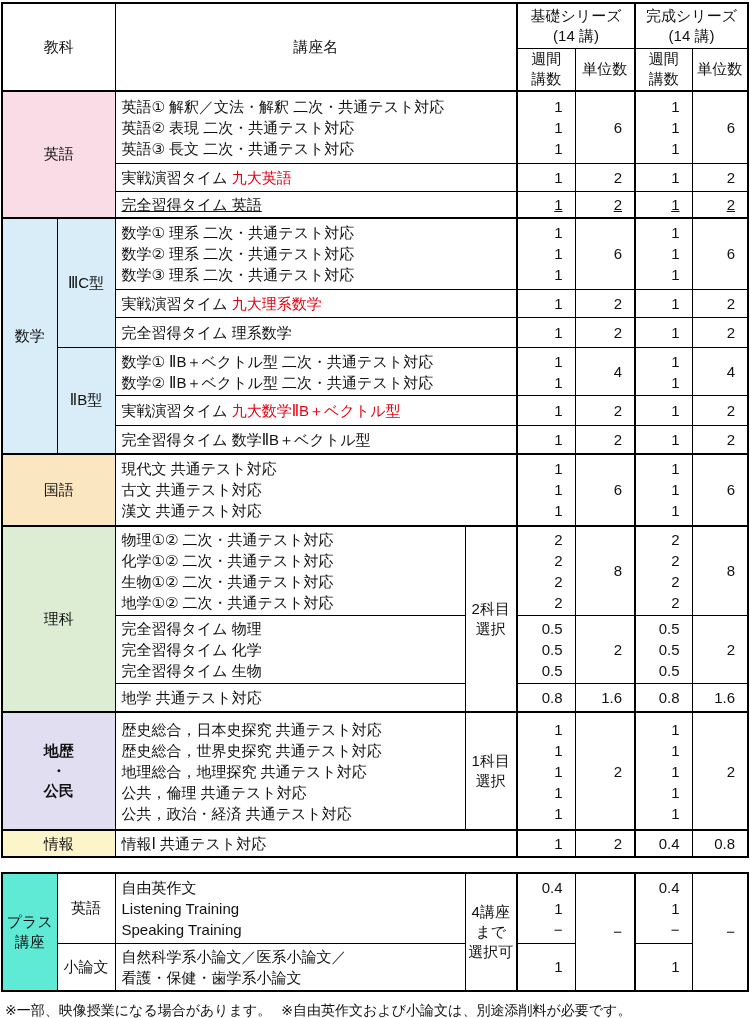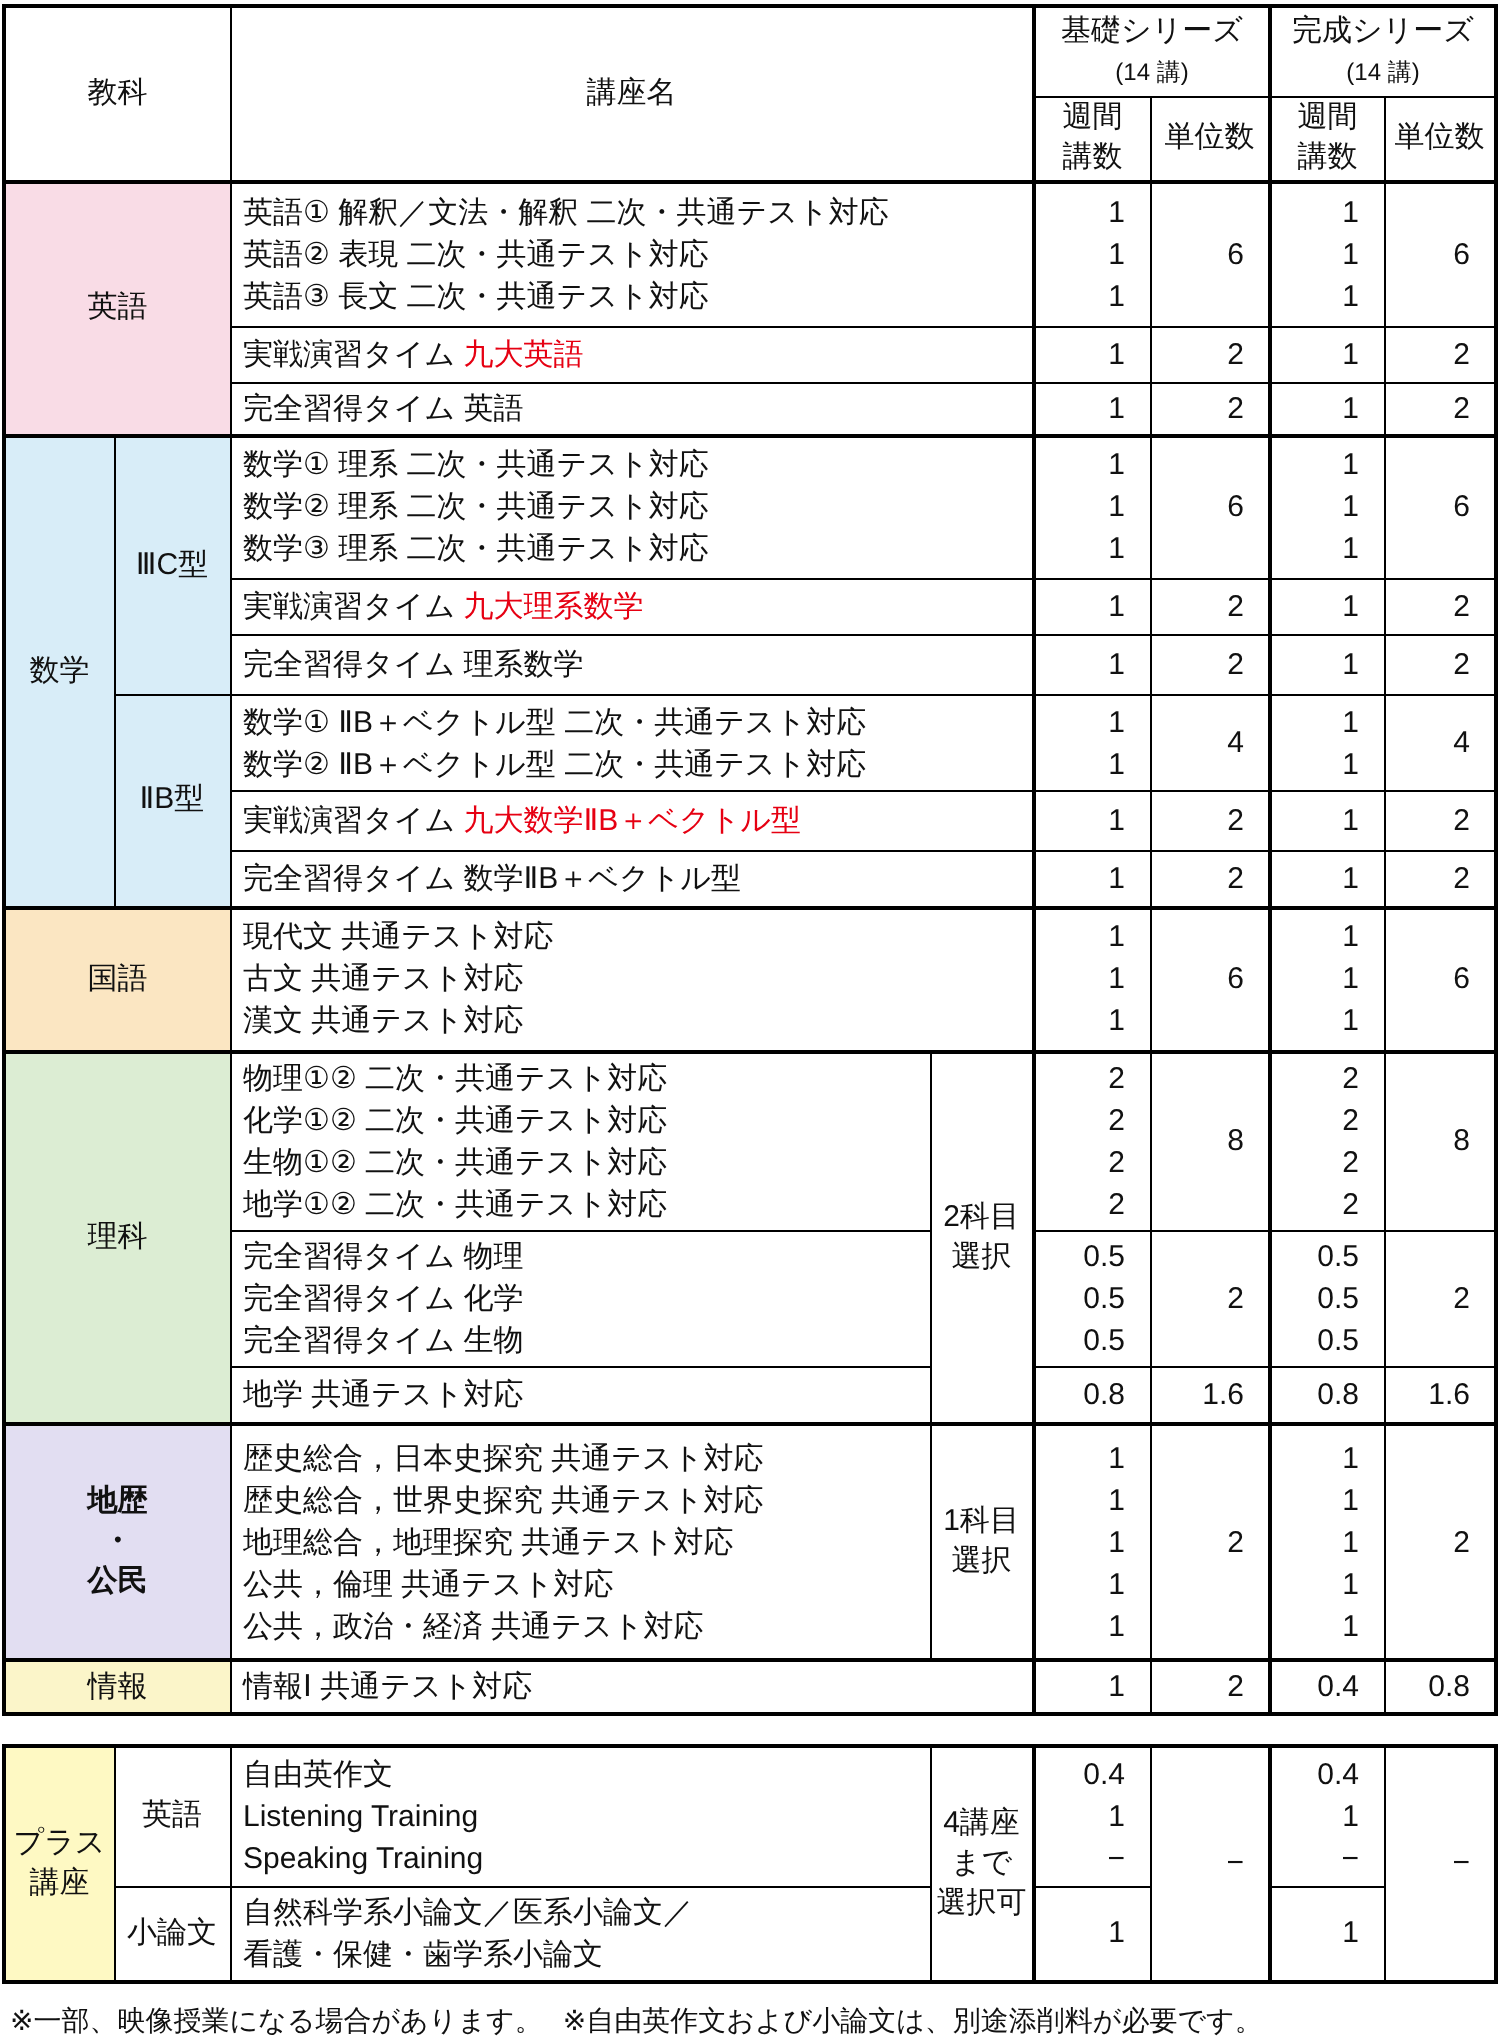--- a/index.html
+++ b/index.html
@@ -12,21 +12,21 @@
   table{
     border-collapse:collapse;table-layout:fixed;width:747px;
     border:2px solid #000;
   }
   td,th{
     border:1px solid #000;vertical-align:middle;
     font-size:15px;font-weight:normal;padding:0;
     overflow:hidden;
   }
   thead th{text-align:center;line-height:20px;background:#fff;}
-  .hdr-sub{font-size:12px;}
+  .hdr-sub{font-size:15px;}
   .subject-cell,.subgroup-cell{text-align:center;line-height:20px;}
   .course-cell{padding:2px 17px 2px 6px;text-align:left;background:#fff;}
   .course-cell .ln{line-height:21px;white-space:nowrap;}
   .note-cell{text-align:center;line-height:20px;background:#fff;}
   .num-cell{text-align:right;padding-right:12px;background:#fff;}
   .num-cell .ln{line-height:21px;}
   .red{color:#e60012;}
   .thickL{border-left:2px solid #000;}
   tr.sec-top td{border-top:2px solid #000;}
   #plus-table{margin-top:14px;}
@@ -108,21 +108,21 @@
           </td>
           <td class="num-cell thickL">
             <div class="ln">1</div>
           </td>
           <td class="num-cell">2</td>
           <td class="num-cell thickL">
             <div class="ln">1</div>
           </td>
           <td class="num-cell">2</td>
         </tr>
-        <tr style="height: 24px;">
+        <tr style="height: 24px; text-decoration: underline;">
           <td class="course-cell" colspan="2">
             <div class="ln">完全習得タイム 英語</div>
           </td>
           <td class="num-cell thickL">
             <div class="ln">1</div>
           </td>
           <td class="num-cell">2</td>
           <td class="num-cell thickL">
             <div class="ln">1</div>
           </td>
@@ -362,21 +362,21 @@
         <col style="width:58px">
         <col style="width:350px">
         <col style="width:52px">
       <col style="width:58px">
         <col style="width:60px">
         <col style="width:57px">
         <col style="width:56px">
     </colgroup>
     <tbody>
         <tr class="sec-top" style="height: 70px;">
-          <td class="subject-cell" rowspan="2" colspan="1" style="background: #fef9c3;">
+          <td class="subject-cell" rowspan="2" colspan="1" style="background: #5eead4;">
             <div class="ln">プラス</div>
             <div class="ln">講座</div>
           </td>
           <td class="subgroup-cell" rowspan="1" style="background: rgb(255, 255, 255);">英語</td>
           <td class="course-cell" colspan="1">
             <div class="ln">自由英作文</div>
             <div class="ln">Listening Training</div>
             <div class="ln">Speaking Training</div>
           </td>
           <td class="note-cell" rowspan="2">

